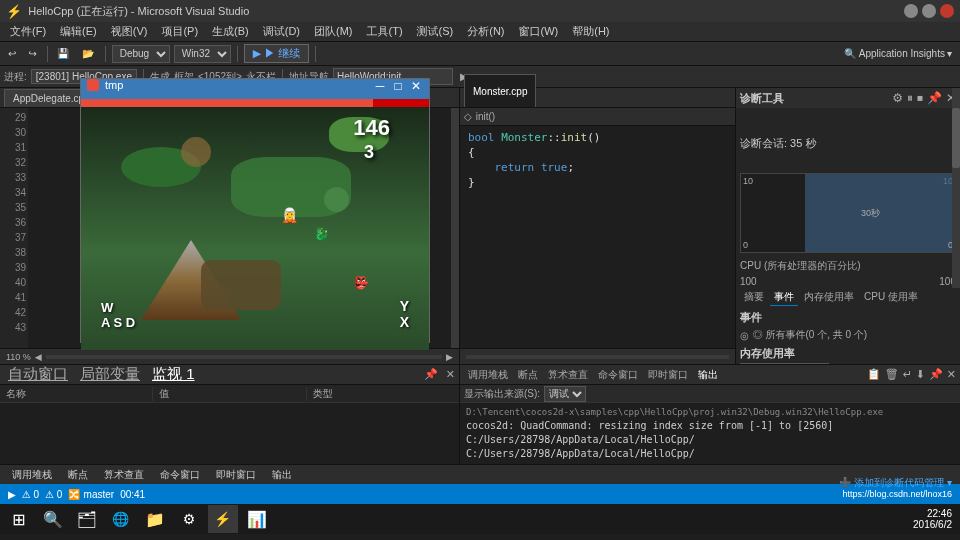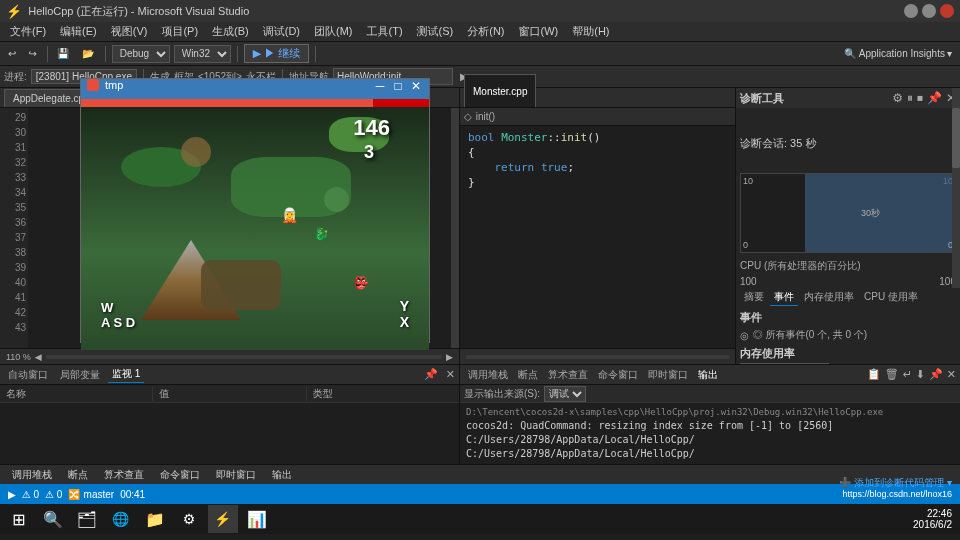--- a/index.html
+++ b/index.html
@@ -505,23 +505,24 @@
       background: #2d2d2d;
       height: 20px;
       display: flex;
       align-items: center;
       padding: 0 4px;
       gap: 4px;
       border-bottom: 1px solid #111;
     }
     .watch-tab {
       color: #aaa;
-      font-size: 10px;
+      font-size: 15px;
       padding: 1px 4px;
       cursor: pointer;
+      text-decoration: underline;
     }
     .watch-tab.active { color: #fff; border-bottom: 1px solid #007acc; }
     #watch-header {
       display: flex;
       background: #252526;
       height: 18px;
       align-items: center;
       border-bottom: 1px solid #333;
     }
     .watch-col {

